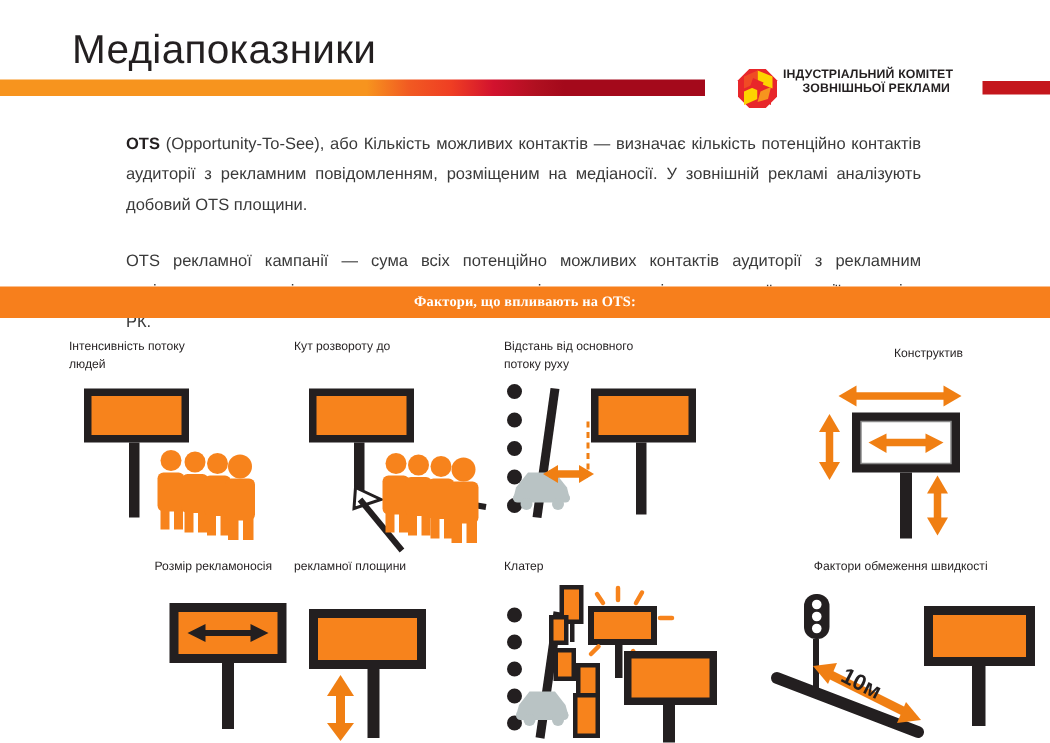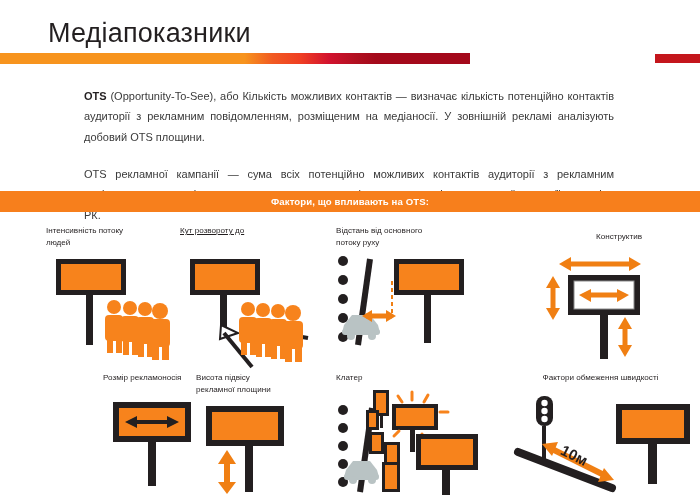--- a/index.html
+++ b/index.html
@@ -48,37 +48,38 @@
     margin:0 0 17px 0;
     font-size:11px;line-height:1.85;
     color:#3a3a3a;text-align:justify;
   }
   .body-copy p b{color:#231f20;font-weight:bold;}
 
   
   .band{
     position:absolute;left:0;top:191px;width:700px;height:21px;
     background:#f77f1c;
+    font-family:Liberation Serif, serif;
   }
   .band span{
     display:block;text-align:center;line-height:21px;
     color:#ffffff;font-size:9.6px;font-weight:bold;letter-spacing:.1px;
   }
 
   
   .factors{position:absolute;left:0;top:222px;width:580px;height:270px;}
   .factor{position:absolute;}
   .factor .cap{
     font-size:8.1px;line-height:1.45;color:#231f20;font-weight:400;
   }
   .art{position:absolute;}
 
   
   #f1{left:46px;top:3px;width:150px;}
-  #f2{left:180px;top:3px;width:150px;text-decoration:underline;}
+  #f2{left:196px;top:3px;width:150px;}
   #f3{left:336px;top:3px;width:165px;}
   #f4{left:529px;top:3px;width:160px;}
   #f5{left:63px;top:150px;width:150px;margin-left:40px;}
   #f6{left:196px;top:150px;width:150px;}
   #f7{left:336px;top:150px;width:165px;}
   #f8{left:508px;top:150px;width:185px;}
   #f4 .cap, #f8 .cap{text-align:center;}
   #f4{text-align:center;}
   #f4 .cap{display:inline-block;padding-left:20px;}
 
@@ -87,20 +88,37 @@
 </head>
 <body>
 
 <div class="slide">
 
   <div class="page-title">Медіапоказники</div>
 
   <div class="header-bar"></div>
   <div class="header-bar-right"></div>
 
+  <div class="logo">
+    <div class="logo-mark">
+      <svg width="26" height="26" viewBox="0 0 52 52">
+        <polygon points="15,0 37,0 52,15 52,37 37,52 15,52 0,37 0,15" fill="#e8262a"></polygon>
+        <polygon points="26,2 46,10 46,26 26,18" fill="#fdd300"></polygon>
+        <polygon points="26,2 26,18 8,26 8,10" fill="#f04b24"></polygon>
+        <polygon points="8,30 26,22 26,40 8,48" fill="#fdd300"></polygon>
+        <polygon points="26,22 44,30 44,48 26,40" fill="#e8262a"></polygon>
+        <polygon points="20,12 34,18 30,30 16,24" fill="#e8262a"></polygon>
+        <polygon points="30,30 44,24 40,40 26,44" fill="#f7941e"></polygon>
+      </svg>
+    </div>
+    <div class="logo-text">
+      <div class="l1">ІНДУСТРІАЛЬНИЙ КОМІТЕТ</div>
+      <div class="l2">ЗОВНІШНЬОЇ РЕКЛАМИ</div>
+    </div>
+  </div>
 
   <div class="body-copy">
     <p><b>OTS</b><span> (Opportunity-To-See), або Кількість можливих контактів — визначає кількість потенційно контактів аудиторії з рекламним повідомленням, розміщеним на медіаносії. У зовнішній рекламі аналізують добовий OTS площини.</span></p>
     <p>OTS рекламної кампанії — сума всіх потенційно можливих контактів аудиторії з рекламним повідомленням, розміщеним на рекламних конструкціях, що включені до рекламної кампанії, за період РК.</p>
   </div>
 
   <div class="band">
     <span>Фактори, що впливають на OTS:</span>
   </div>
 
@@ -248,21 +266,20 @@
           <line x1="22" y1="24" x2="64" y2="24" stroke="#231f20" stroke-width="4"></line>
           <polygon points="16,24 28,18 28,30" fill="#231f20"></polygon>
           <polygon points="70,24 58,18 58,30" fill="#231f20"></polygon>
           <rect x="39" y="44" width="8" height="44" fill="#231f20"></rect>
         </svg>
       </div>
     </div>
 
     <div class="factor" id="f6">
       <div class="cap">
-        <div>Висота підвісу</div>
         <div>рекламної площини</div>
       </div>
       <div class="art" style="left:6px;top:32px;">
         <svg width="120" height="92" viewBox="0 0 120 92">
           <rect x="4" y="2" width="78" height="40" fill="#231f20"></rect>
           <rect x="10" y="8" width="66" height="28" fill="#f7831c"></rect>
           <rect x="43" y="42" width="8" height="46" fill="#231f20"></rect>
           <line x1="25" y1="58" x2="25" y2="80" stroke="#f07f13" stroke-width="6"></line>
           <polygon points="25,46 16,60 34,60" fill="#f07f13"></polygon>
           <polygon points="25,90 16,78 34,78" fill="#f07f13"></polygon>

